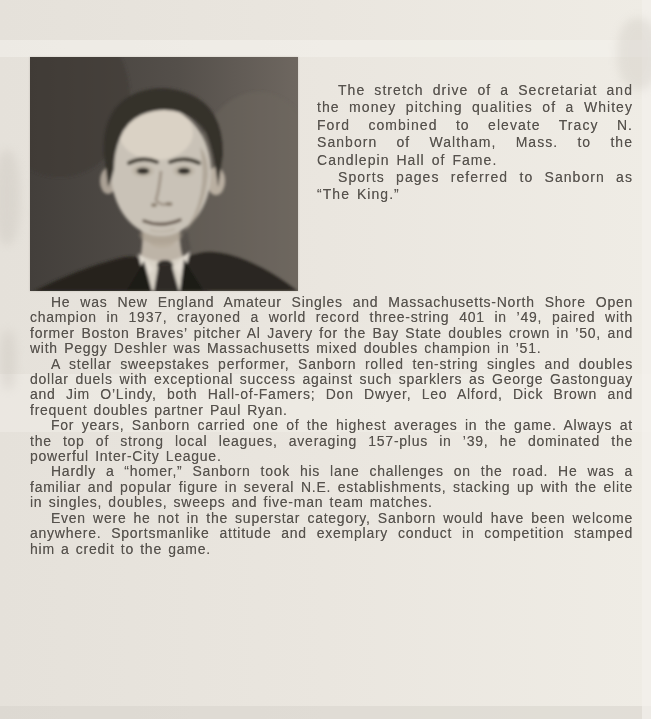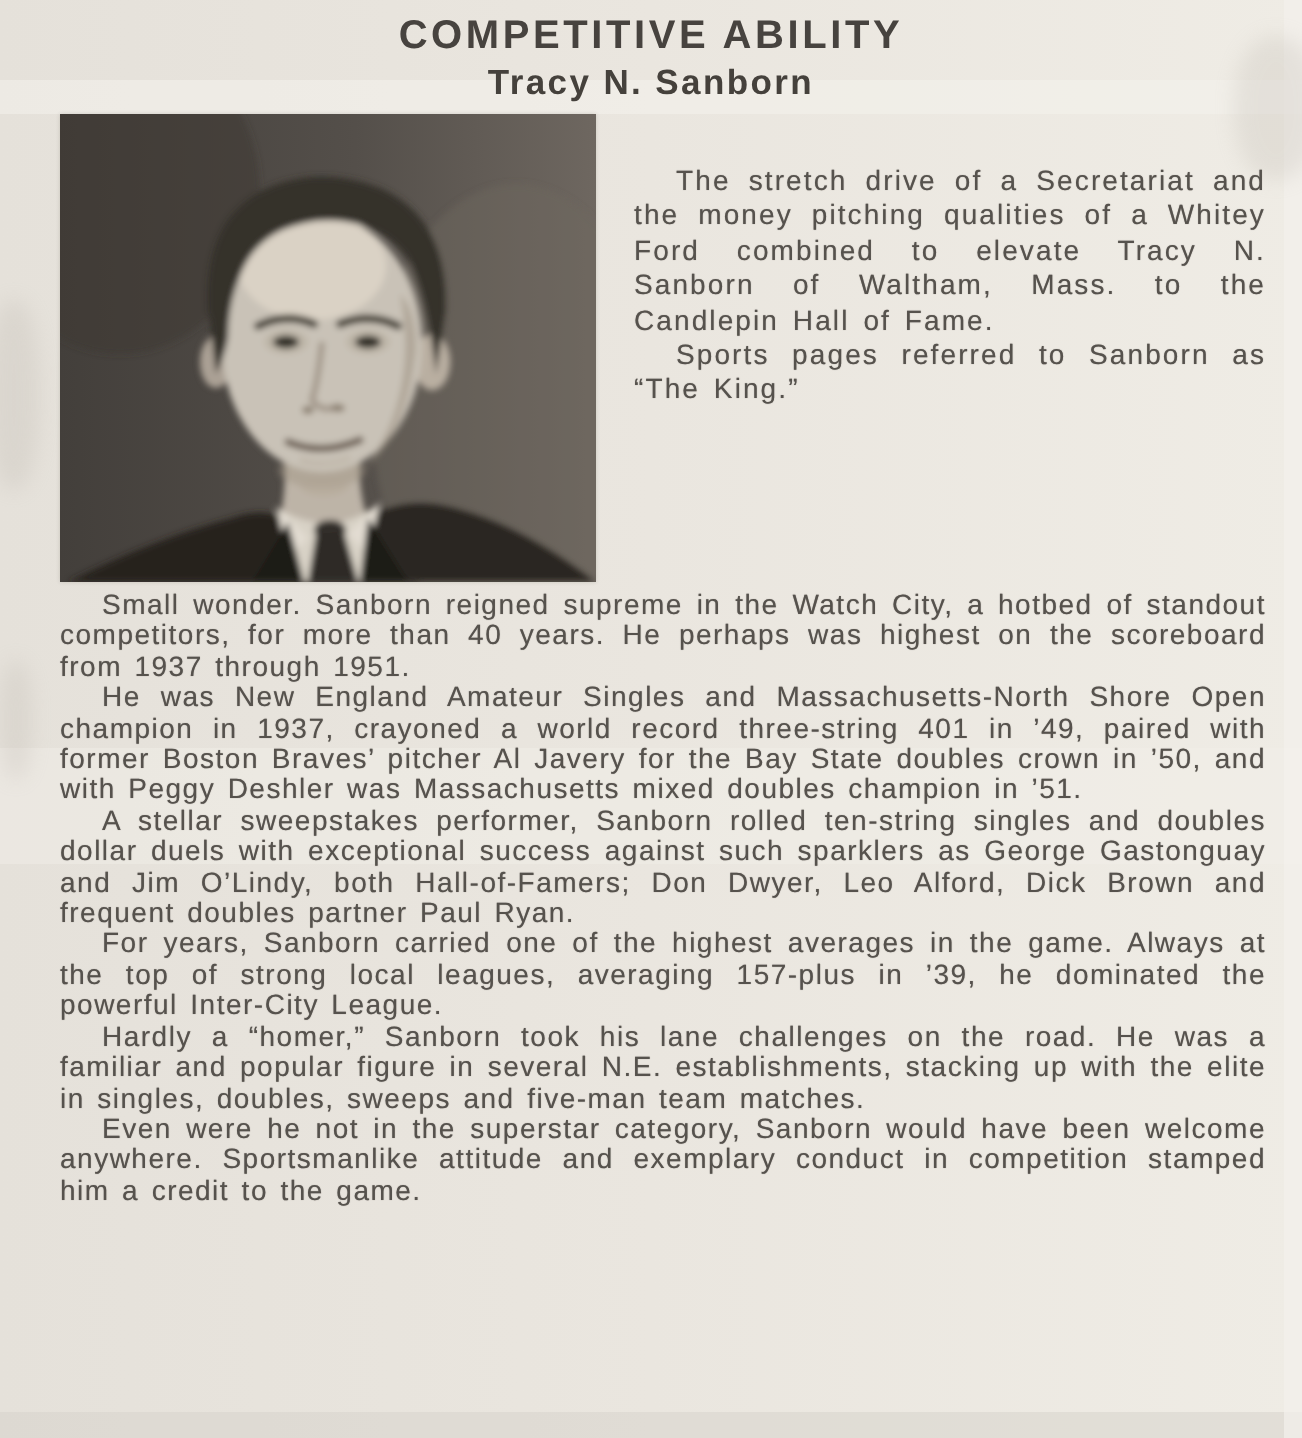--- a/index.html
+++ b/index.html
@@ -48,24 +48,20 @@
 <div class="page">
 
   <div class="band-top"></div>
   <div class="band-mid"></div>
   <div class="band-bottom"></div>
   <div class="strip-right"></div>
   <div class="ghost ghost1"></div>
   <div class="ghost ghost2"></div>
   <div class="ghost ghost3"></div>
 
-  <header>
-    <h1>COMPETITIVE ABILITY</h1>
-    <h2>Tracy N. Sanborn</h2>
-  </header>
 
   <div class="article">
 
     <div class="top-row">
 
       <figure class="photo">
         <svg viewBox="0 0 268 234" xmlns="http://www.w3.org/2000/svg">
           <defs>
             <linearGradient id="pbg" x1="0" y1="0" x2="1" y2="0">
               <stop offset="0" stop-color="#433f3b"></stop>
@@ -128,21 +124,20 @@
           </g>
         </svg>
       </figure>
 
       <div class="side-col">
         <p class="beside">The stretch drive of a Secretariat and the money pitching qualities of a Whitey Ford combined to elevate Tracy N. Sanborn of Waltham, Mass. to the Candlepin Hall of Fame.</p>
         <p class="beside">Sports pages referred to Sanborn as “The King.”</p>
       </div>
     </div>
 
-    <p class="bodyp">Small wonder. Sanborn reigned supreme in the Watch City, a hotbed of standout competitors, for more than 40 years. He perhaps was highest on the scoreboard from 1937 through 1951.</p>
     <p class="bodyp">He was New England Amateur Singles and Massachusetts-North Shore Open champion in 1937, crayoned a world record three-string 401 in ’49, paired with former Boston Braves’ pitcher Al Javery for the Bay State doubles crown in ’50, and with Peggy Deshler was Massachusetts mixed doubles champion in ’51.</p>
     <p class="bodyp">A stellar sweepstakes performer, Sanborn rolled ten-string singles and doubles dollar duels with exceptional success against such sparklers as George Gastonguay and Jim O’Lindy, both Hall-of-Famers; Don Dwyer, Leo Alford, Dick Brown and frequent doubles partner Paul Ryan.</p>
     <p class="bodyp">For years, Sanborn carried one of the highest averages in the game. Always at the top of strong local leagues, averaging 157-plus in ’39, he dominated the powerful Inter-City League.</p>
     <p class="bodyp">Hardly a “homer,” Sanborn took his lane challenges on the road. He was a familiar and popular figure in several N.E. establishments, stacking up with the elite in singles, doubles, sweeps and five-man team matches.</p>
     <p class="bodyp">Even were he not in the superstar category, Sanborn would have been welcome anywhere. Sportsmanlike attitude and exemplary conduct in competition stamped him a credit to the game.</p>
   </div>
 
 </div>
 
 </body></html>

